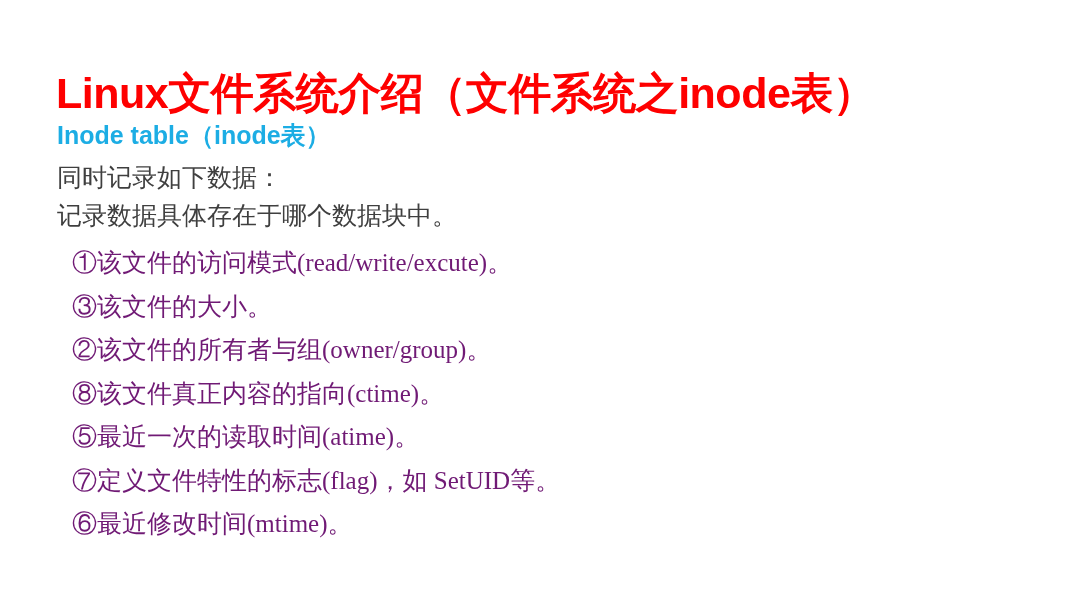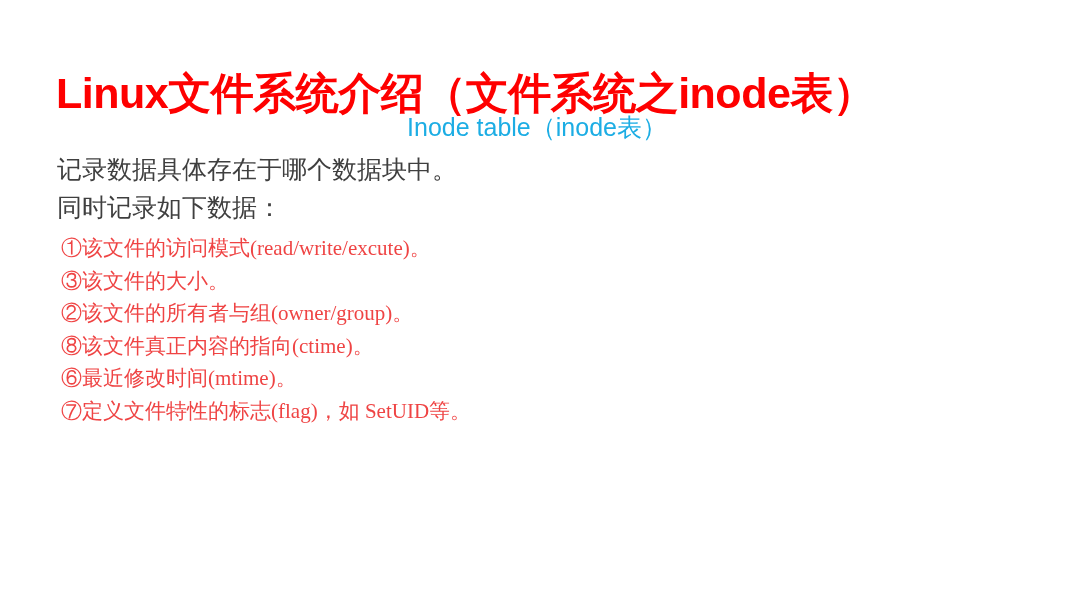--- a/index.html
+++ b/index.html
@@ -35,68 +35,68 @@
   .body-block {
     position: absolute;
     left: 57px;
     top: 106px;
     width: 960px;
   }
   .subtitle {
     font-family: "Liberation Sans", "DejaVu Sans", sans-serif;
     font-size: 25px;
     line-height: 34px;
-    font-weight: 400;
+    font-weight: 700;
     color: #1cade4;
-    margin: 4px 0 8px 0;
+    margin: 12px 0 8px 0;
     white-space: nowrap;
-    text-align: center;
   }
   .para {
     font-family: "Liberation Serif", "DejaVu Serif", serif;
     font-size: 25px;
     line-height: 36px;
     color: #3f3f3f;
     margin: 0 0 2px 0;
     white-space: nowrap;
   }
   .numbered-list {
     list-style: none;
     margin: 8px 0 0 0;
     padding: 0;
   }
   .numbered-list li {
     font-family: "Liberation Serif", "DejaVu Serif", serif;
-    font-size: 21px;
+    font-size: 25px;
     line-height: 28.5px;
-    color: #ef4444;
-    margin: 4px;
+    color: #701a75;
+    margin: 15px;
     padding: 0;
     white-space: nowrap;
   }
 </style>
 </head>
 <body>
 
 <div class="slide">
 
   <h1 class="slide-title">Linux文件系统介绍（文件系统之inode表）</h1>
 
   <div class="body-block">
 
     <h2 class="subtitle">Inode table（inode表）</h2>
 
+    <p class="para">同时记录如下数据：</p>
+
     <p class="para">记录数据具体存在于哪个数据块中。</p>
-
-    <p class="para">同时记录如下数据：</p>
 
     <ul class="numbered-list">
       <li>①该文件的访问模式(read/write/excute)。</li>
       <li>③该文件的大小。</li>
       <li>②该文件的所有者与组(owner/group)。</li>
       <li>⑧该文件真正内容的指向(ctime)。</li>
+      <li>⑤最近一次的读取时间(atime)。</li>
+      <li>⑦定义文件特性的标志(flag)，如 SetUID等。</li>
       <li>⑥最近修改时间(mtime)。</li>
-      <li>⑦定义文件特性的标志(flag)，如 SetUID等。</li>
     </ul>
 
   </div>
 
 </div>
 
 </body></html>

